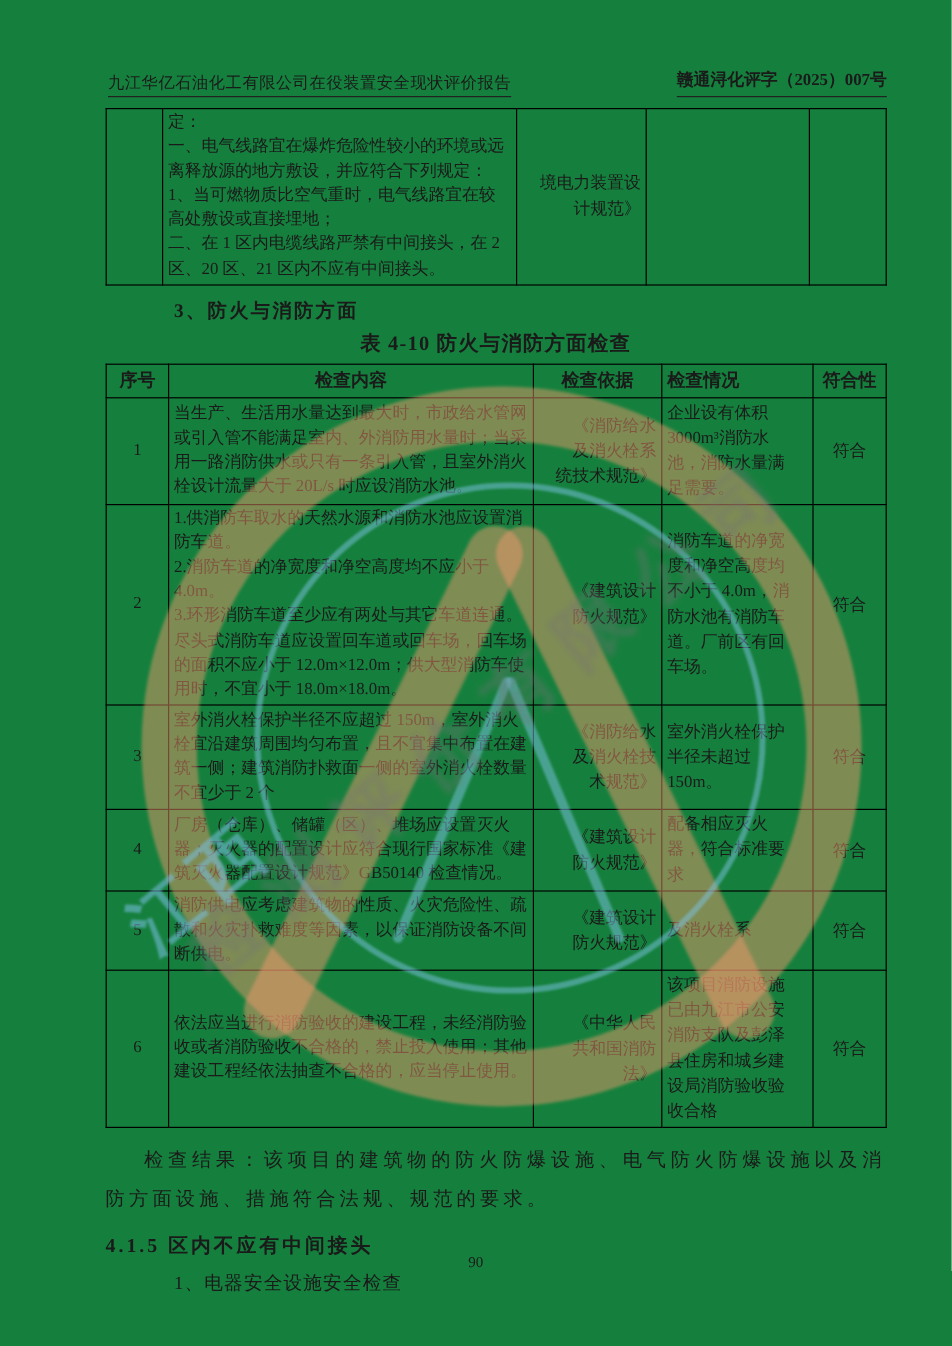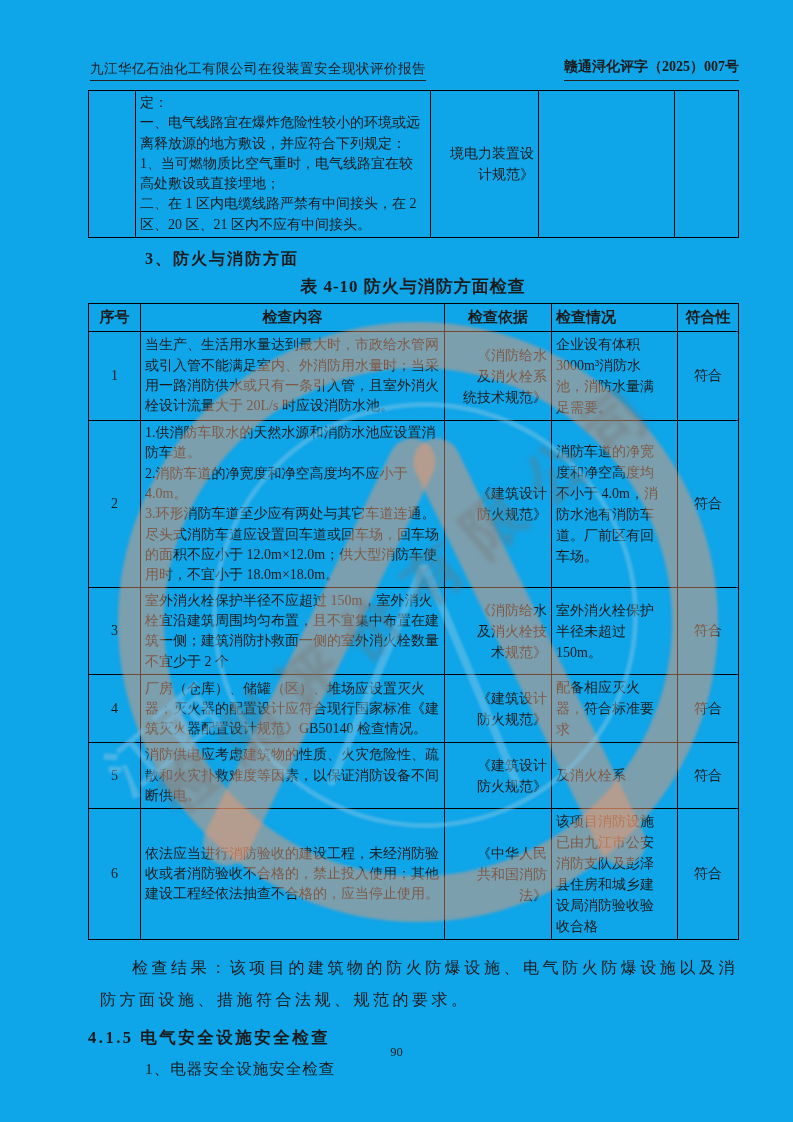--- a/index.html
+++ b/index.html
@@ -1,17 +1,17 @@
 <!DOCTYPE html>
 <html><head>
 <meta charset="utf-8">
 <style>
   html,body{margin:0;padding:0;}
   body{width:793px;height:1122px;background:#ffffff;font-family:"Liberation Serif","DejaVu Serif",serif;color:#1a1a1a;}
-  .page{position:relative;width:793px;height:1122px;overflow:hidden;background:#0ea5e9;}
+  .page{position:relative;width:793px;height:1122px;overflow:hidden;background:#15803d;}
 
   .hdr{position:absolute;top:58px;left:90px;right:54px;display:flex;justify-content:space-between;align-items:flex-end;z-index:1;}
   .hdr .hl{font-size:13.5px;letter-spacing:.5px;border-bottom:1.5px solid #222;padding-bottom:2px;}
   .hdr .hr{font-size:14px;font-weight:bold;border-bottom:1.5px solid #222;padding-bottom:4px;}
 
   .content{position:absolute;top:90px;left:88px;width:650px;z-index:1;}
 
   table.t{border-collapse:collapse;table-layout:fixed;width:650px;font-size:14px;}
   table.t td,table.t th{border:1px solid #000;padding:2px 4px;vertical-align:middle;overflow:hidden;}
   table.t th{font-size:15px;font-weight:bold;height:23px;}
@@ -19,21 +19,21 @@
   .cc{text-align:left;white-space:pre-line;line-height:1.45;}
   .bs{text-align:right;white-space:pre-line;line-height:1.5;}
   .st{text-align:left;white-space:pre-line;line-height:1.5;}
   .cf{text-align:center;}
   .th-l{text-align:left;padding-left:6px;}
   .top-al{vertical-align:top;padding-top:4px;}
 
   .sec-head{margin:11px 0 5px 0;padding-left:57px;font-size:16px;letter-spacing:2px;font-weight:bold;}
   .tbl-title{text-align:center;font-weight:bold;font-size:17px;letter-spacing:1px;margin:5px 0 5px 0;}
 
-  .result{margin:12px 0 0 12px;font-size:16px;line-height:1.95;text-indent:2em;letter-spacing:3.5px;text-align:justify;}
+  .result{margin:12px 0 0 0;font-size:16px;line-height:1.95;text-indent:2em;letter-spacing:3.5px;text-align:justify;}
   .sub-head{margin:12px 0 6px 0;font-size:16.5px;font-weight:bold;letter-spacing:2.5px;}
   .list-item{margin:10px 0 0 0;padding-left:57px;font-size:15.5px;letter-spacing:1px;}
 
   .pageno{position:absolute;bottom:62px;left:0;width:100%;text-align:center;font-size:12.5px;z-index:1;}
 
   
   .wm{position:absolute;left:0;top:0;width:793px;height:1122px;z-index:5;pointer-events:none;}
   .ring{position:absolute;left:118px;top:322px;width:600px;height:600px;border:46px solid rgba(243,153,108,0.48);border-radius:50%;box-sizing:border-box;filter:blur(1.5px);}
   .legL,.legR{position:absolute;width:47px;height:470px;background:rgba(243,153,108,0.48);border-radius:24px;filter:blur(1.5px);}
   .legL{left:296px;top:417px;transform:rotate(26deg);}
@@ -167,21 +167,21 @@
 消防支队及彭泽
 县住房和城乡建
 设局消防验收验
 收合格</td>
         <td class="cf">符合</td>
       </tr>
     </tbody>
       </table>
 
     <p class="result">检查结果：该项目的建筑物的防火防爆设施、电气防火防爆设施以及消防方面设施、措施符合法规、规范的要求。</p>
-    <p class="sub-head">4.1.5 电气安全设施安全检查</p>
+    <p class="sub-head">4.1.5 区内不应有中间接头</p>
     <p class="list-item">1、电器安全设施安全检查</p>
 
   </div>
 
   <div class="pageno">90</div>
 
   <div class="wm">
     <div class="ring"></div>
     <div class="legL"></div>
     <div class="legR"></div>

